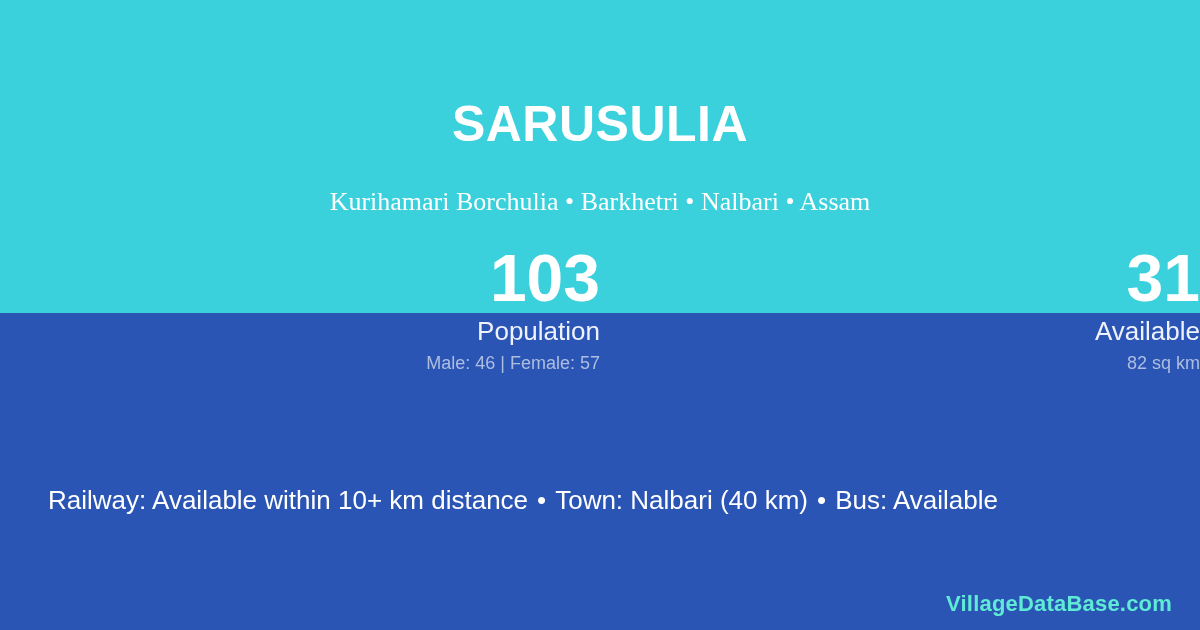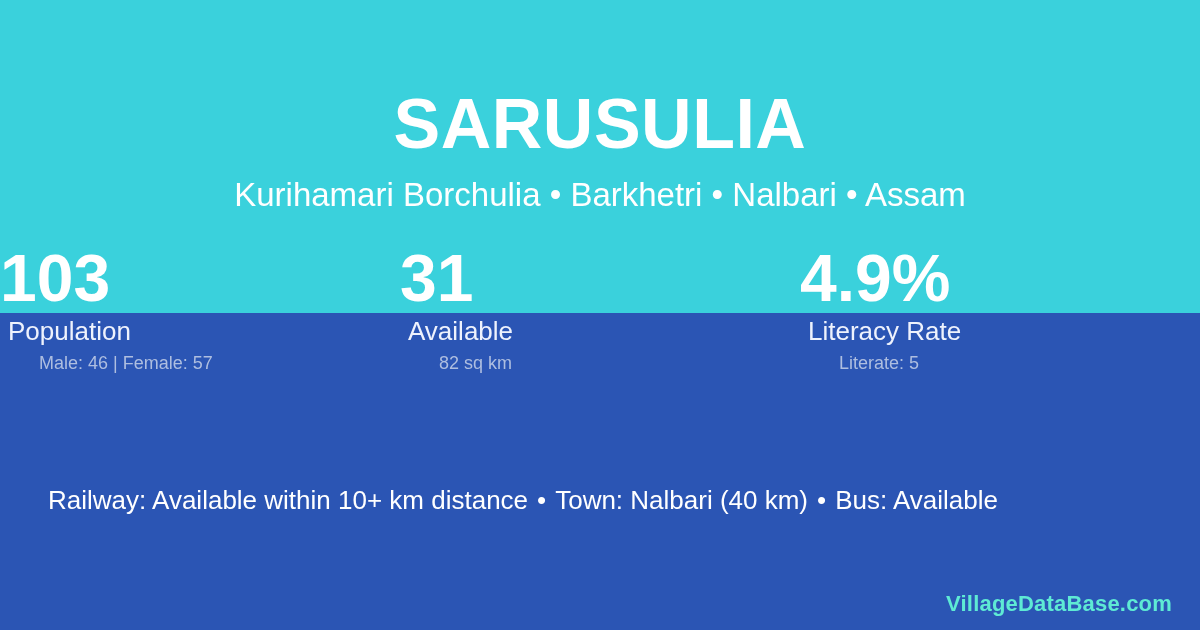--- a/index.html
+++ b/index.html
@@ -37,51 +37,52 @@
     position: absolute;
     left: 0;
     top: 0;
     width: 1200px;
     text-align: center;
   }
 
   #village-title {
     margin: 0;
     padding-top: 82px;
-    font-size: 70px;
+    font-size: 50px;
     font-weight: 700;
     line-height: 84px;
     letter-spacing: 0.5px;
     color: #FFFFFF;
     white-space: nowrap;
   }
 
   #village-subtitle {
-    margin: 0;
+    margin: 7px;
     padding-top: 10px;
-    font-size: 33px;
+    font-size: 26px;
     font-weight: 400;
     line-height: 38px;
     color: #FFFFFF;
     white-space: nowrap;
+    font-family: Liberation Serif, serif;
   }
 
   
   #stats-row {
     position: absolute;
     left: 0;
     top: 243px;
     width: 1200px;
     display: flex;
     flex-direction: row;
   }
 
   .stat-block {
     flex: 1 1 0;
-    text-align: left;
+    text-align: right;
   }
 
   .stat-value {
     font-size: 66px;
     font-weight: 700;
     line-height: 70px;
     color: #FFFFFF;
     white-space: nowrap;
   }
 
@@ -157,25 +158,20 @@
       <div class="stat-label">Population</div>
       <div class="stat-sub">Male: 46 | Female: 57</div>
     </div>
 
     <div class="stat-block">
       <div class="stat-value">31</div>
       <div class="stat-label">Available</div>
       <div class="stat-sub">82 sq km</div>
     </div>
 
-    <div class="stat-block">
-      <div class="stat-value">4.9%</div>
-      <div class="stat-label">Literacy Rate</div>
-      <div class="stat-sub">Literate: 5</div>
-    </div>
 
   </div>
 
   <div id="infra-line">
     <span>Railway: Available within 10+ km distance</span><span class="infra-sep">•</span><span>Town: Nalbari (40 km)</span><span class="infra-sep">•</span><span>Bus: Available</span>
   </div>
 
   <div id="watermark">VillageDataBase.com</div>
 
 </div>

